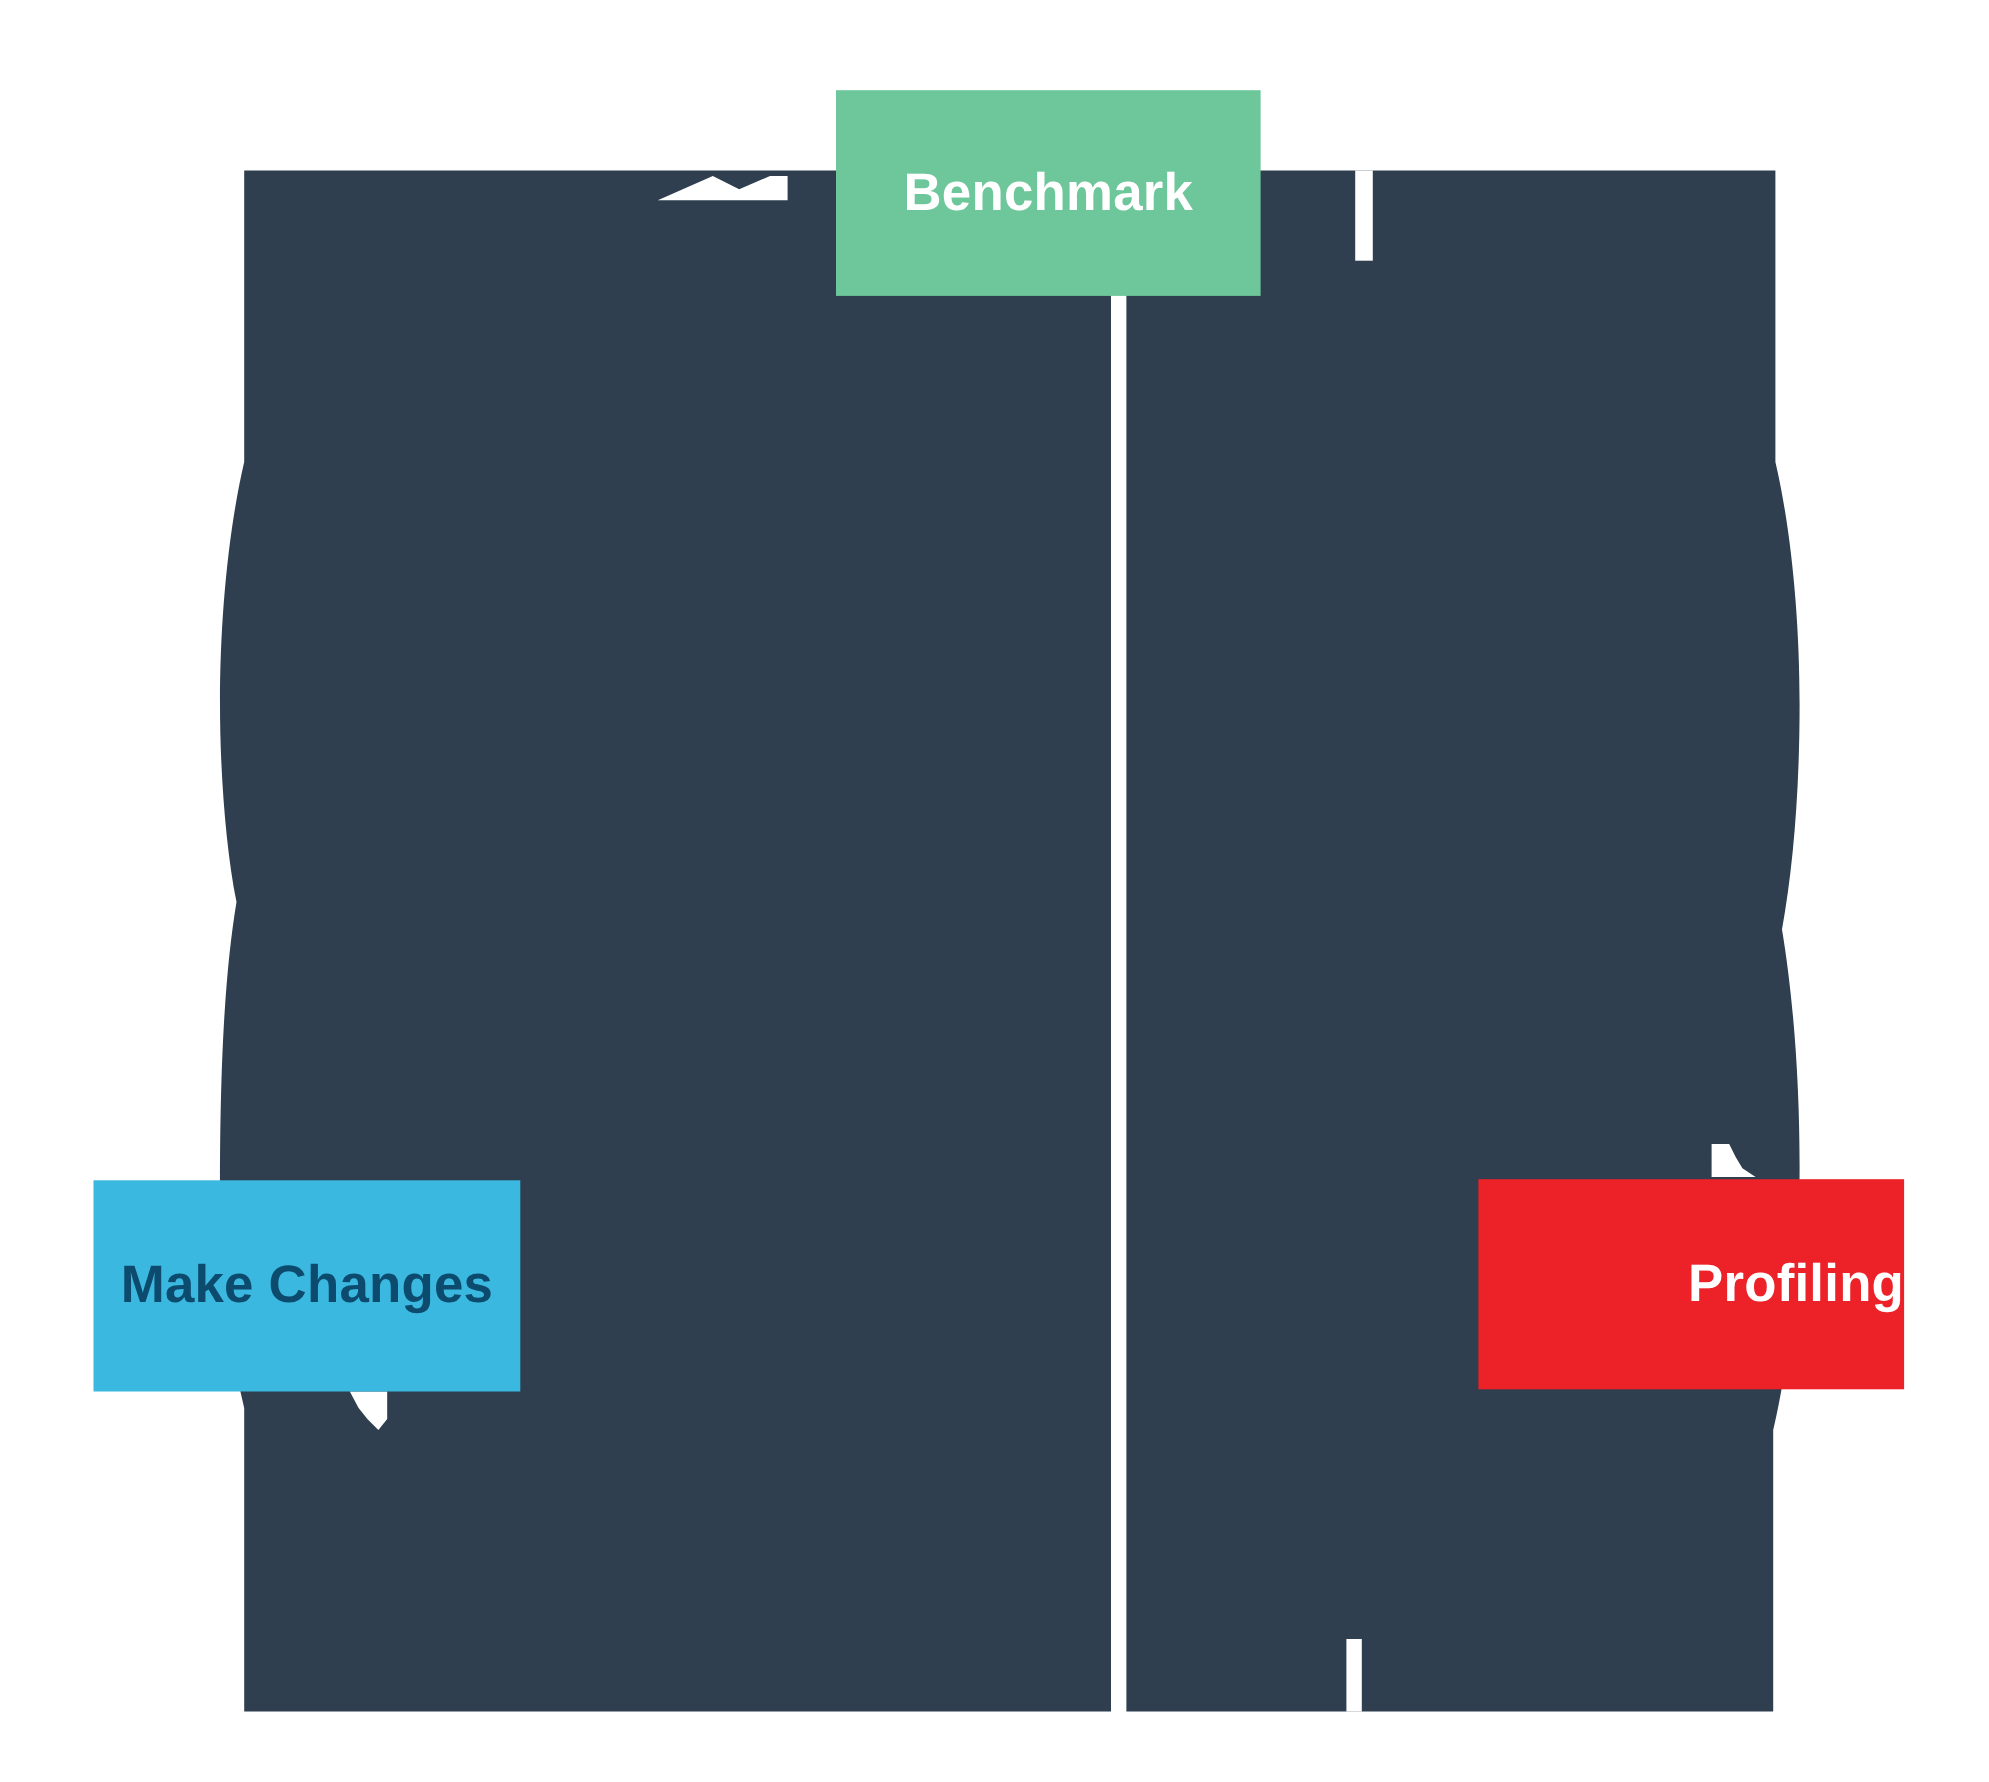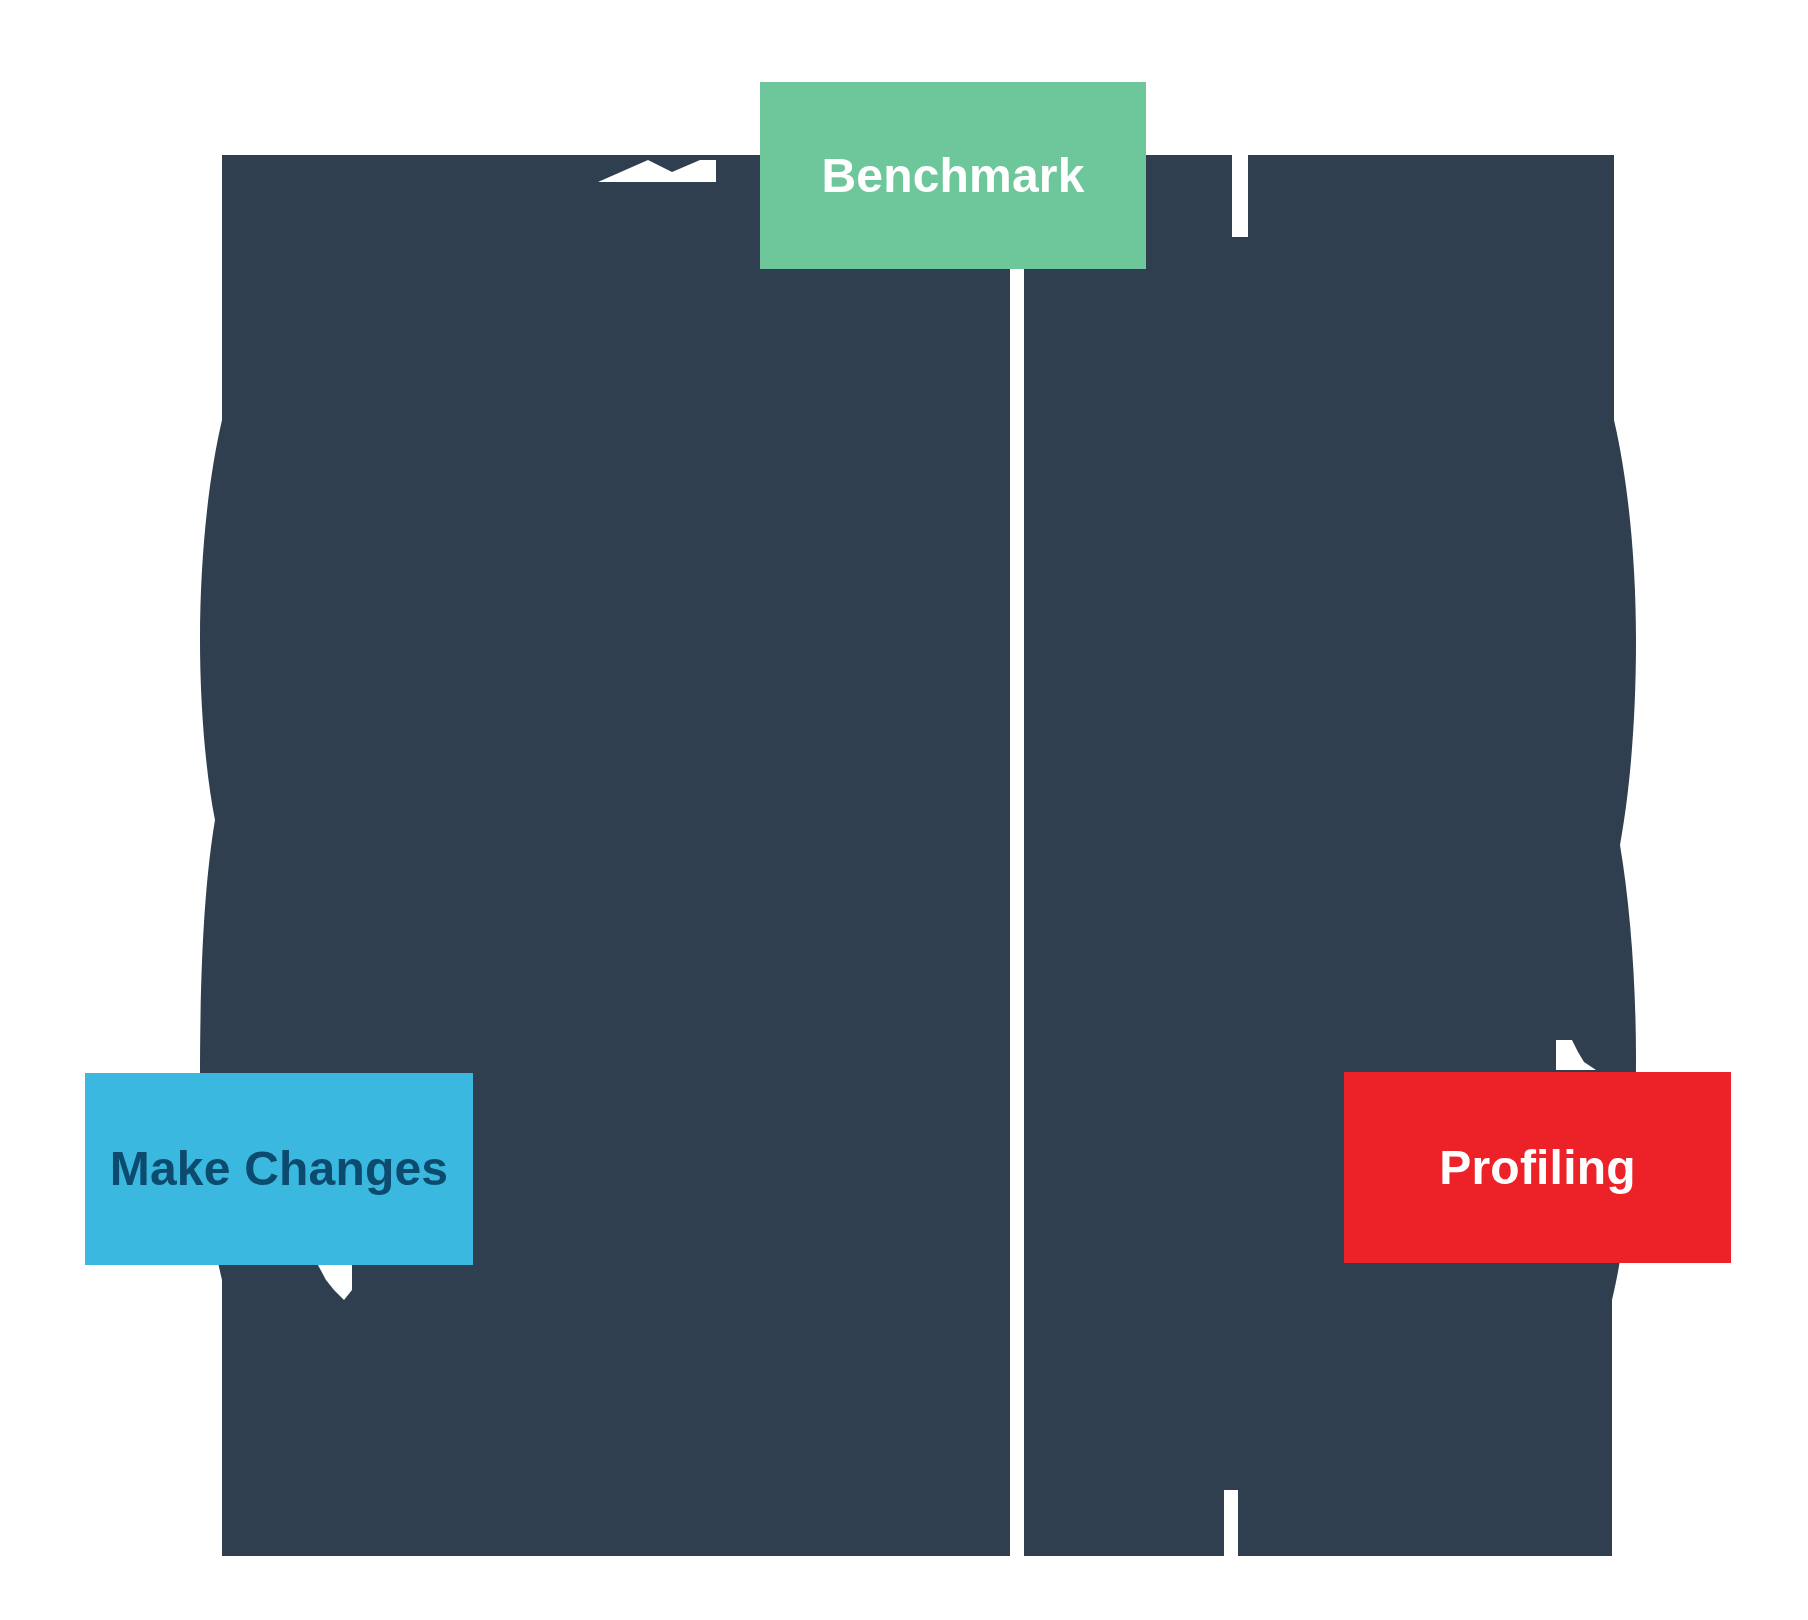--- a/index.html
+++ b/index.html
@@ -133,17 +133,17 @@
   </svg>
 
   <div class="label-box" id="box-benchmark" style="background:#6DC79A;">
     <span class="label-text" style="color: rgb(255, 255, 255);">Benchmark</span>
   </div>
 
   <div class="label-box" id="box-make-changes" style="background:#3BB8DF;">
     <span class="label-text" style="color: #0c4a6e;">Make Changes</span>
   </div>
 
-  <div class="label-box" id="box-profiling" style="background:#ED2228;">
+  <div class="label-box" id="box-profiling" style="background:#ED2228;justify-content:flex-end;">
     <span class="label-text" style="color: rgb(255, 255, 255);">Profiling</span>
   </div>
 
 </div>
 
 </body></html>

